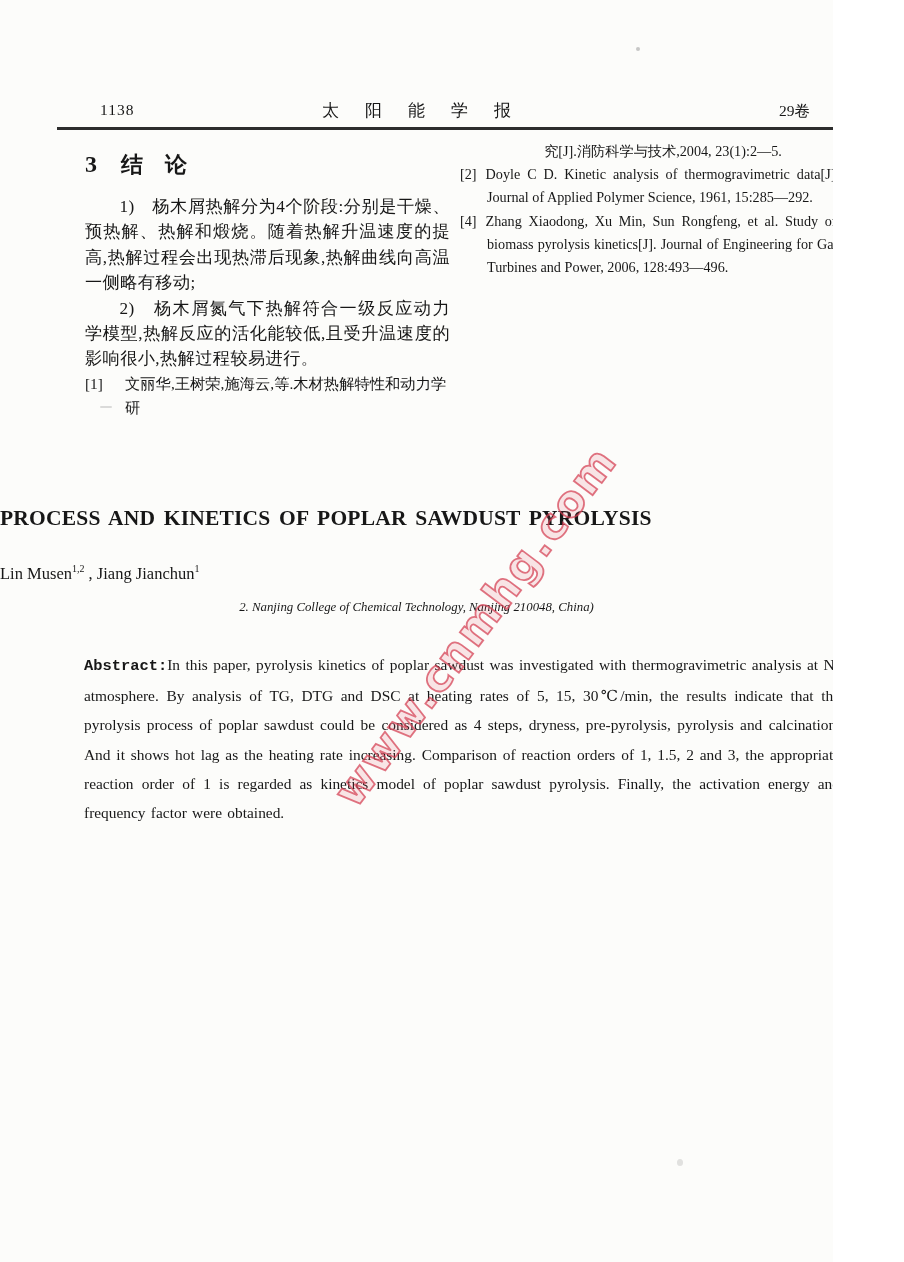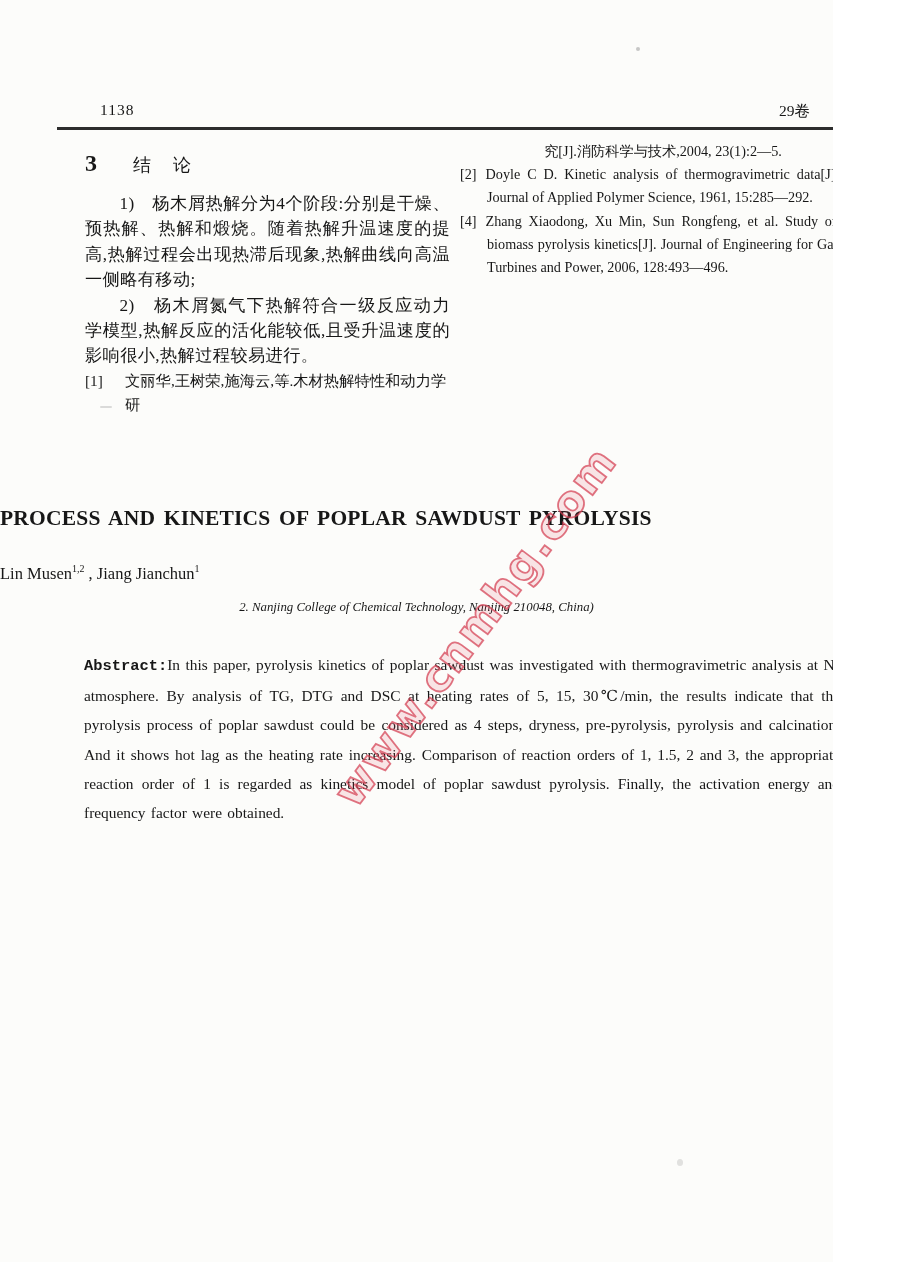--- a/index.html
+++ b/index.html
@@ -15,21 +15,21 @@
   .page-number{position:absolute;top:101px;left:100px;font-size:15.5px;letter-spacing:1px;}
   .journal-title{position:absolute;top:99px;left:0;width:100%;text-align:center;
     font-size:17px;letter-spacing:26px;text-indent:26px;font-weight:500;}
   .volume-label{position:absolute;top:101px;left:779px;font-size:15.5px;}
   .header-rule{position:absolute;top:127px;left:57px;width:790px;height:2.5px;background:#2d2d2d;}
 
   
   .col-left{position:absolute;left:85px;top:150px;width:365px;}
   .section-heading{display:flex;align-items:baseline;margin:0 0 14px 0;}
   .section-number{font-size:24px;font-weight:bold;margin-right:24px;}
-  .section-title{font-size:18px;font-weight:normal;letter-spacing:22px;margin-left:12px;}
+  .section-title{font-size:22px;font-weight:bold;letter-spacing:22px;}
   .cn-para{margin:0;font-size:17.2px;line-height:25.4px;text-align:justify;text-indent:2em;
     letter-spacing:.4px;}
   .refs-heading{margin:21px 0 15px 0;text-align:center;font-size:17px;font-weight:bold;letter-spacing:1px;}
   .ref-cn{display:flex;font-size:15.3px;line-height:24px;}
   .ref-cn .ref-label{flex:0 0 40px;}
 
   
   .col-right{position:absolute;left:460px;top:140px;width:379px;font-size:14.2px;line-height:23.2px;}
   .ref-cont{margin:0;padding-left:27px;text-align:center;}
   .ref-en{margin:0;padding-left:27px;text-indent:-27px;text-align:justify;}
@@ -64,20 +64,21 @@
   .speck-a{left:636px;top:47px;width:4px;height:4px;opacity:.55;}
   .speck-b{left:677px;top:1159px;width:6px;height:7px;opacity:.28;}
   .speck-c{left:100px;top:406px;width:12px;height:2px;border-radius:1px;opacity:.35;}
 </style>
 </head>
 <body>
 
 <div class="page">
 
   <span class="page-number">1138</span>
+  <div class="journal-title">太阳能学报</div>
   <span class="volume-label">29卷</span>
   <div class="header-rule"></div>
 
   <div class="col-left">
     <div class="section-heading">
       <span class="section-number">3</span>
       <span class="section-title">结论</span>
     </div>
     <p class="cn-para">1)　杨木屑热解分为4个阶段:分别是干燥、预热解、热解和煅烧。随着热解升温速度的提高,热解过程会出现热滞后现象,热解曲线向高温一侧略有移动;</p>
     <p class="cn-para">2)　杨木屑氮气下热解符合一级反应动力学模型,热解反应的活化能较低,且受升温速度的影响很小,热解过程较易进行。</p>

